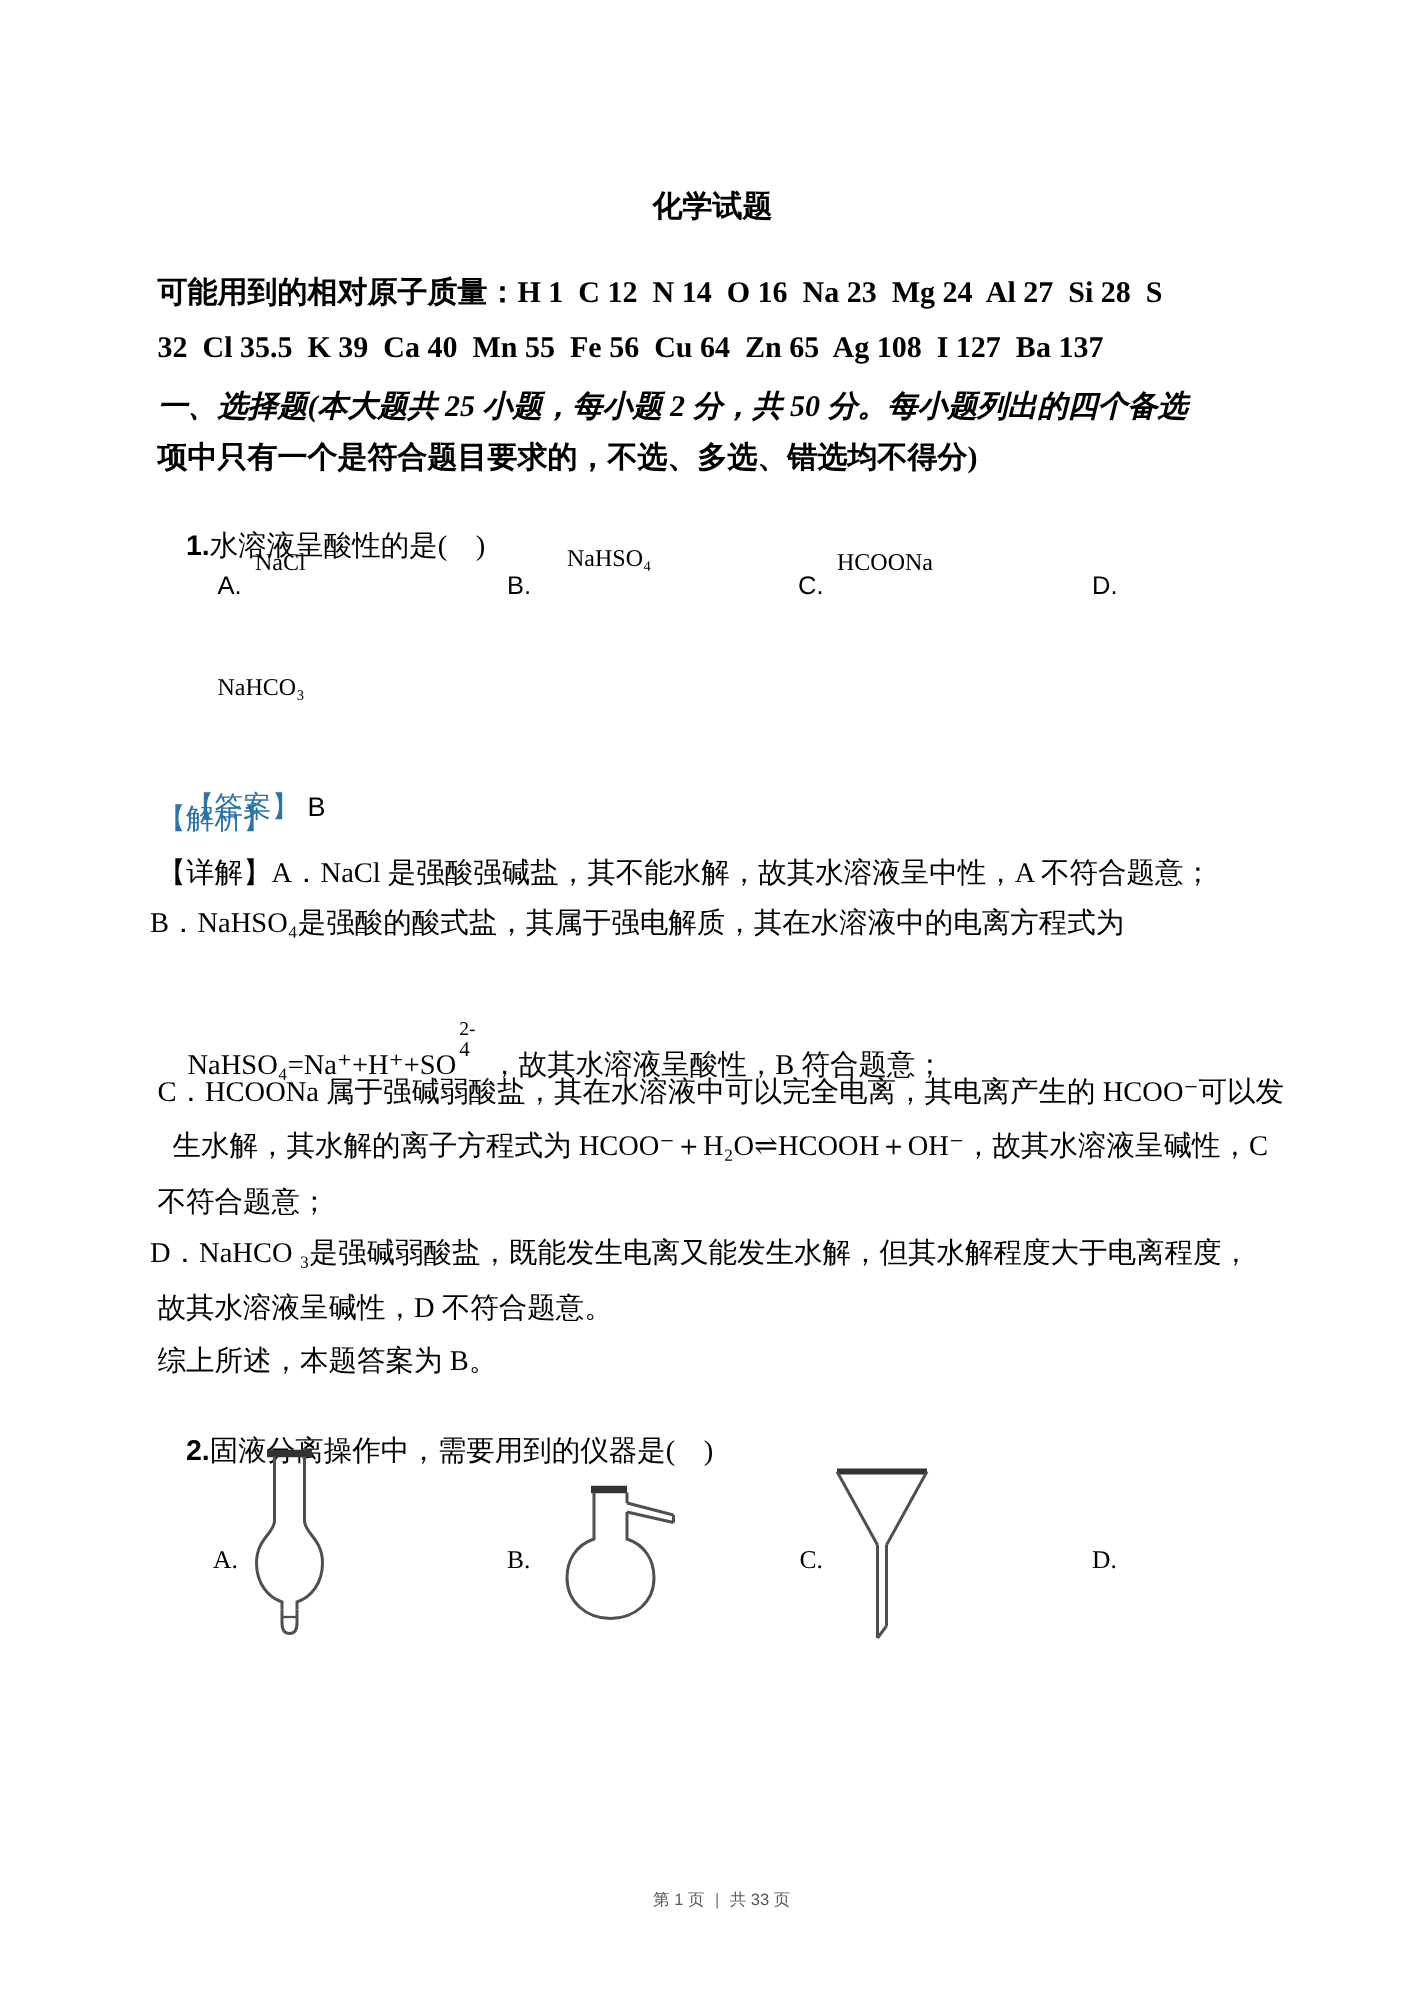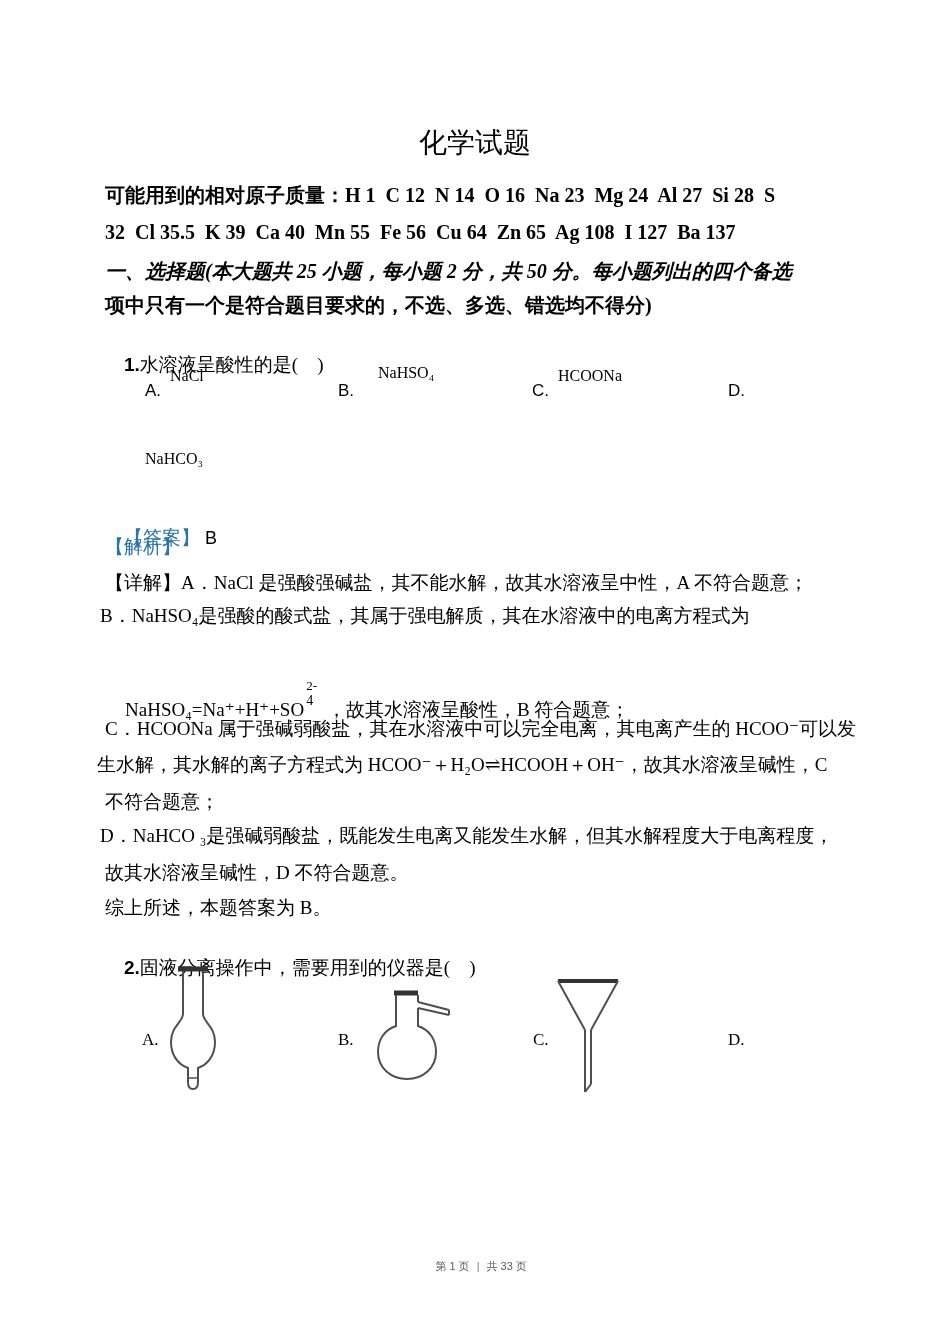--- a/index.html
+++ b/index.html
@@ -3,21 +3,21 @@
 <meta charset="utf-8">
 <style>
   html,body{margin:0;padding:0;background:#ffffff;}
   .page{
     position:relative;width:950px;height:1344px;background:#ffffff;overflow:hidden;
     font-family:"Liberation Serif","DejaVu Serif",serif;color:#000000;
   }
   .line{position:absolute;white-space:pre;font-size:19px;line-height:26px;}
   .b{font-weight:bold;font-size:20px;text-align:center;}
   .title{position:absolute;top:124px;left:0;width:100%;text-align:center;
-         font-size:28px;font-weight:normal;white-space:pre;}
+         font-size:20px;font-weight:bold;white-space:pre;}
   .blue{color:#2c73a8;}
   .sans{font-family:"Liberation Sans","DejaVu Sans",sans-serif;}
   .qnum{font-family:"Liberation Sans","DejaVu Sans",sans-serif;font-weight:600;}
   .optletter{position:absolute;white-space:pre;font-size:17px;
              font-family:"Liberation Sans","DejaVu Sans",sans-serif;}
   .optletter2{position:absolute;white-space:pre;font-size:17px;}
   .formula{position:absolute;white-space:pre;font-size:16px;}
   .eq-stack{position:relative;display:inline-block;width:18px;height:22px;vertical-align:baseline;}
   .eq-stack .top{position:absolute;top:-15px;left:2px;font-size:13px;line-height:13px;}
   .eq-stack .bot{position:absolute;top:0px;left:2px;font-size:14px;line-height:14px;}
@@ -63,21 +63,21 @@
   <div class="line blue" style="top:534px;left:105px;">【解析】</div>
 
   <div class="line" style="top:570px;left:105px;">【详解】A．NaCl 是强酸强碱盐，其不能水解，故其水溶液呈中性，A 不符合题意；</div>
   <div class="line" style="top:603px;left:100px;">B．NaHSO₄是强酸的酸式盐，其属于强电解质，其在水溶液中的电离方程式为</div>
 
   <div class="line" style="top:668px;left:106px;">
     <span>NaHSO₄=Na⁺+H⁺+SO</span><span class="eq-stack"><span class="top">2-</span><span class="bot">4</span></span><span> ，故其水溶液呈酸性，B 符合题意；</span>
   </div>
 
   <div class="line" style="top:716px;left:105px;">C．HCOONa 属于强碱弱酸盐，其在水溶液中可以完全电离，其电离产生的 HCOO⁻可以发</div>
-  <div class="line" style="top:752px;left:97px;">生水解，其水解的离子方程式为 HCOO⁻＋H₂O⇌HCOOH＋OH⁻，故其水溶液呈碱性，C</div>
+  <div class="line" style="top:752px;left:115px;">生水解，其水解的离子方程式为 HCOO⁻＋H₂O⇌HCOOH＋OH⁻，故其水溶液呈碱性，C</div>
   <div class="line" style="top:789px;left:105px;text-align:center;">不符合题意；</div>
   <div class="line" style="top:823px;left:100px;">D．NaHCO ₃是强碱弱酸盐，既能发生电离又能发生水解，但其水解程度大于电离程度，</div>
   <div class="line" style="top:860px;left:105px;">故其水溶液呈碱性，D 不符合题意。</div>
   <div class="line" style="top:895px;left:105px;">综上所述，本题答案为 B。</div>
 
   <div class="line" style="top:929px;left:105px;">
     <span class="qnum">2.</span><span>固液分离操作中，需要用到的仪器是(　)</span>
   </div>
 
   <div class="optletter2" style="top:1030px;left:142px;">A.</div>

